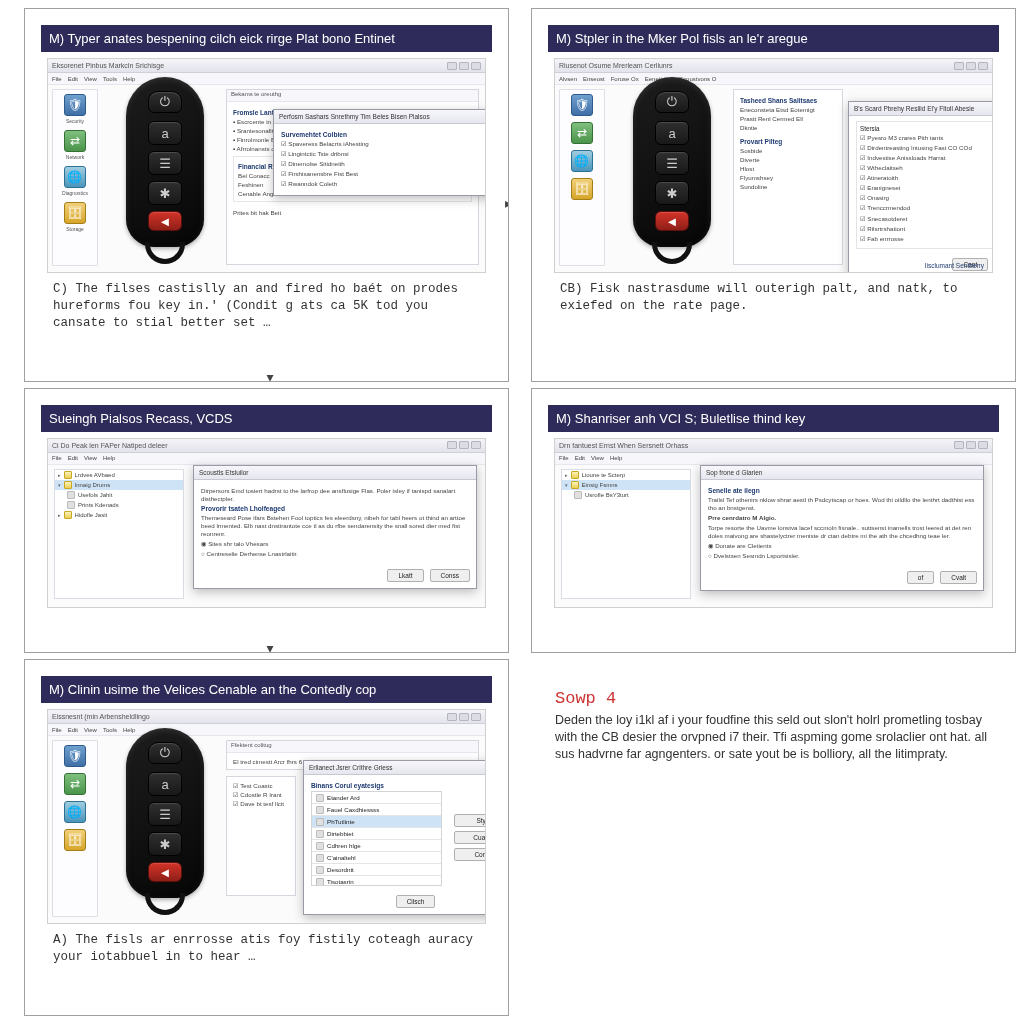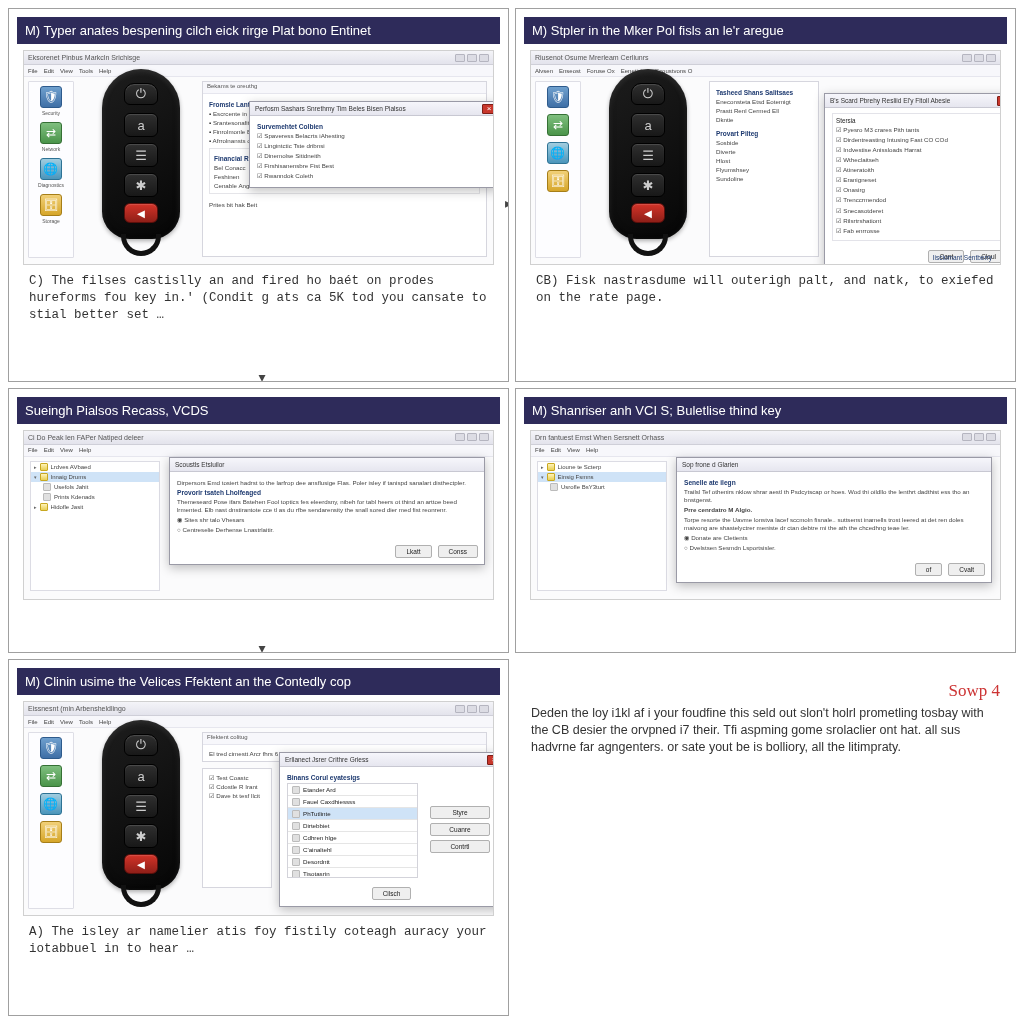--- a/index.html
+++ b/index.html
@@ -32,21 +32,21 @@
     background: #fff;
   }
   .page {
     width: 1024px; height: 1024px;
     display: grid;
     grid-template-columns: 1fr 1fr;
     grid-template-rows: auto auto auto;
     gap: 6px;
     padding: 8px;
   }
-  .cell { border: 1px solid var(--panel-border); padding: 8px; position: relative; background:#fff; overflow:hidden; }
+  .cell { border: 1px solid var(--panel-border); padding: 16px; position: relative; background:#fff; overflow:hidden;margin-left:16px; }
   .cell.noborder { border: none; }
   .hdr {
     background: var(--header-bg);
     color: var(--header-text);
     padding: 6px 8px;
     font-size: 13px;
     white-space: nowrap;
     overflow: hidden;
   }
   .body { padding: 6px; }
@@ -174,21 +174,21 @@
   .listbox .lrow.sel { background:#cfe3f7; }
   .li-ic { width:8px; height:8px; background:#e0e0e0; border:1px solid #bbb; display:inline-block; border-radius:1px;}
   .li-ic.f { background:linear-gradient(#fff3b8,#e8cf55); border-color:#c8a820;}
 
   .description {
     font-size:12.5px; color:var(--desc-text);
     padding: 8px 6px 4px;
     line-height:1.35;
     font-family:Liberation Mono, monospace;
   }
-  .step-title { font-family: Liberation Serif, serif; color: var(--step-red); font-size:17px; margin:2px 0 4px;text-align:right; }
+  .step-title { font-family: Liberation Mono, monospace; color: var(--step-red); font-size:17px; margin:2px 0 4px; }
   .step-text { font-size:12.5px; color:var(--desc-text); line-height:1.35; margin-bottom:12px; }
 
   .flow-arrow {
     position:absolute; color:#444; font-size:14px;
   }
 
   .tree { position:absolute; border:1px solid #dcdce4; background:#fff; overflow:hidden; font-size:6px; }
   .tree .trow { padding:1px 3px; display:flex; align-items:center; gap:3px; color:#444; }
   .tree .trow.sel { background:#cfe3f7; }
   .tri { color:#666; font-size:5px; }
@@ -481,21 +481,21 @@
           <div class="btnrow">
             <div class="btn">of</div>
             <div class="btn">Cvalt</div>
           </div>
         </div>
       </div>
     </div>
   </div>
 
   <div class="cell">
-    <div class="hdr">M) Clinin usime the Velices Ffektent an the Contedly cop</div>
+    <div class="hdr">M) Clinin usime the Velices Cenable an the Contedly cop</div>
     <div class="body">
       <div class="shot">
         <div class="win-titlebar">
           <span>Eissnesnt (min Arbensheldlingo</span>
           <div class="win-ctrls">
               <span></span>
               <span></span>
               <span></span>
             </div>
         </div>
@@ -586,21 +586,21 @@
               <div class="btn">Styre</div>
               <div class="btn">Cuanre</div>
               <div class="btn">Contrtl</div>
             </div>
           </div>
           <div class="btnrow" style="justify-content:center;">
             <div class="btn">Cilsch</div>
           </div>
         </div>
       </div>
-      <div class="description">A) The isley ar namelier atis foy fistily coteagh auracy your iotabbuel in to hear …</div>
+      <div class="description">A) The fisls ar enrrosse atis foy fistily coteagh auracy your iotabbuel in to hear …</div>
     </div>
   </div>
 
   <div class="cell noborder">
     <div style="padding:12px 8px;">
       <div class="step-title">Sowp 4</div>
       <div class="step-text">Deden the loy i1kl af i your foudfine this seld out slon't holrl prometling tosbay with the CB desier the orvpned i7 their. Tfi aspming gome srolaclier ont hat. all sus hadvrne far agngenters. or sate yout be is bolliory, all the litimpraty.</div>
     </div>
   </div>
 

